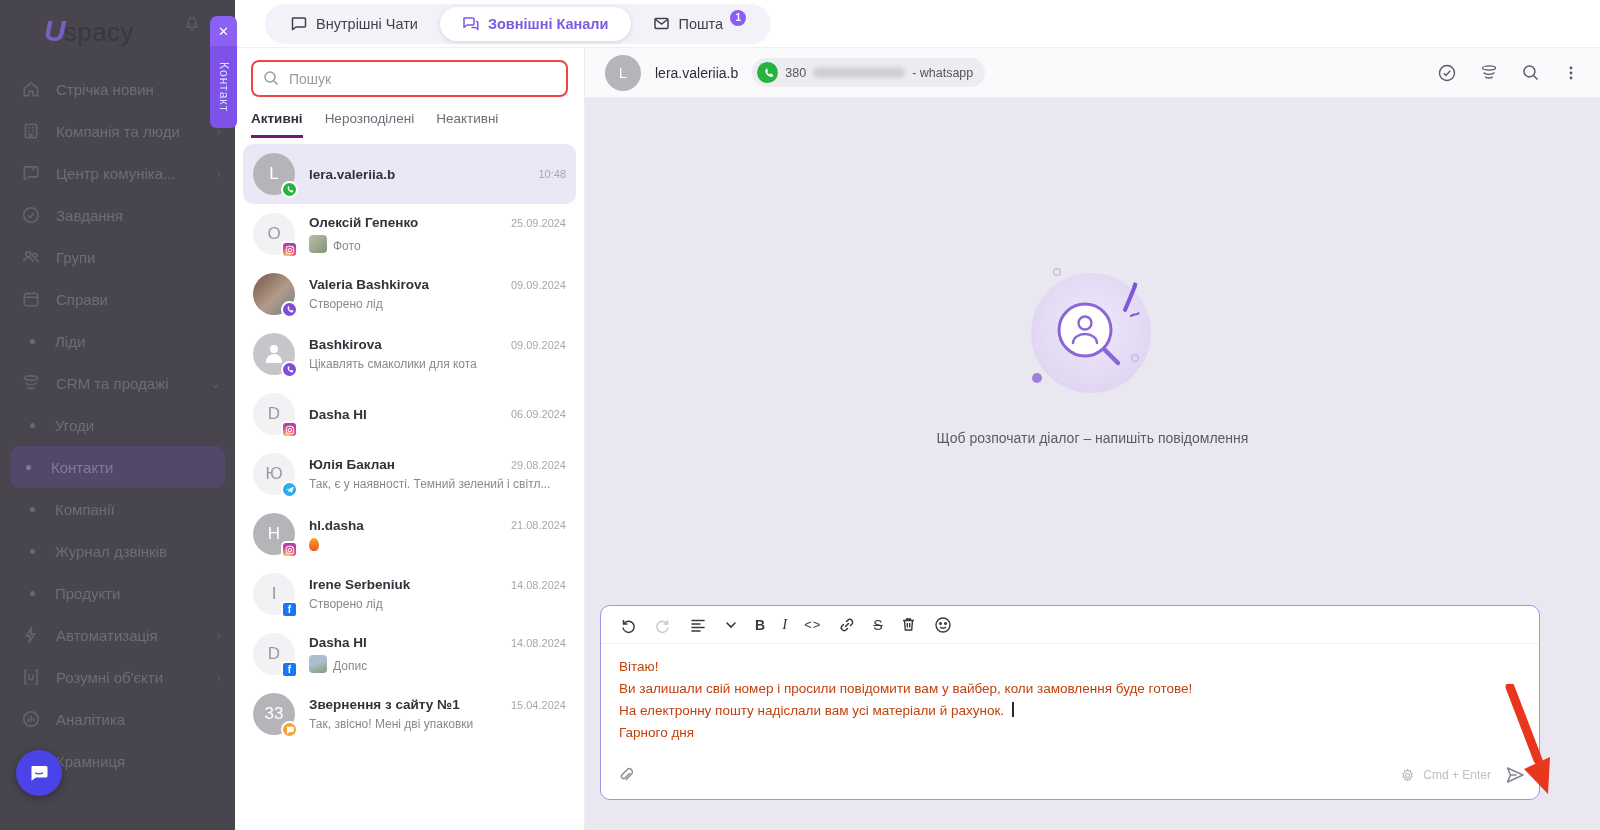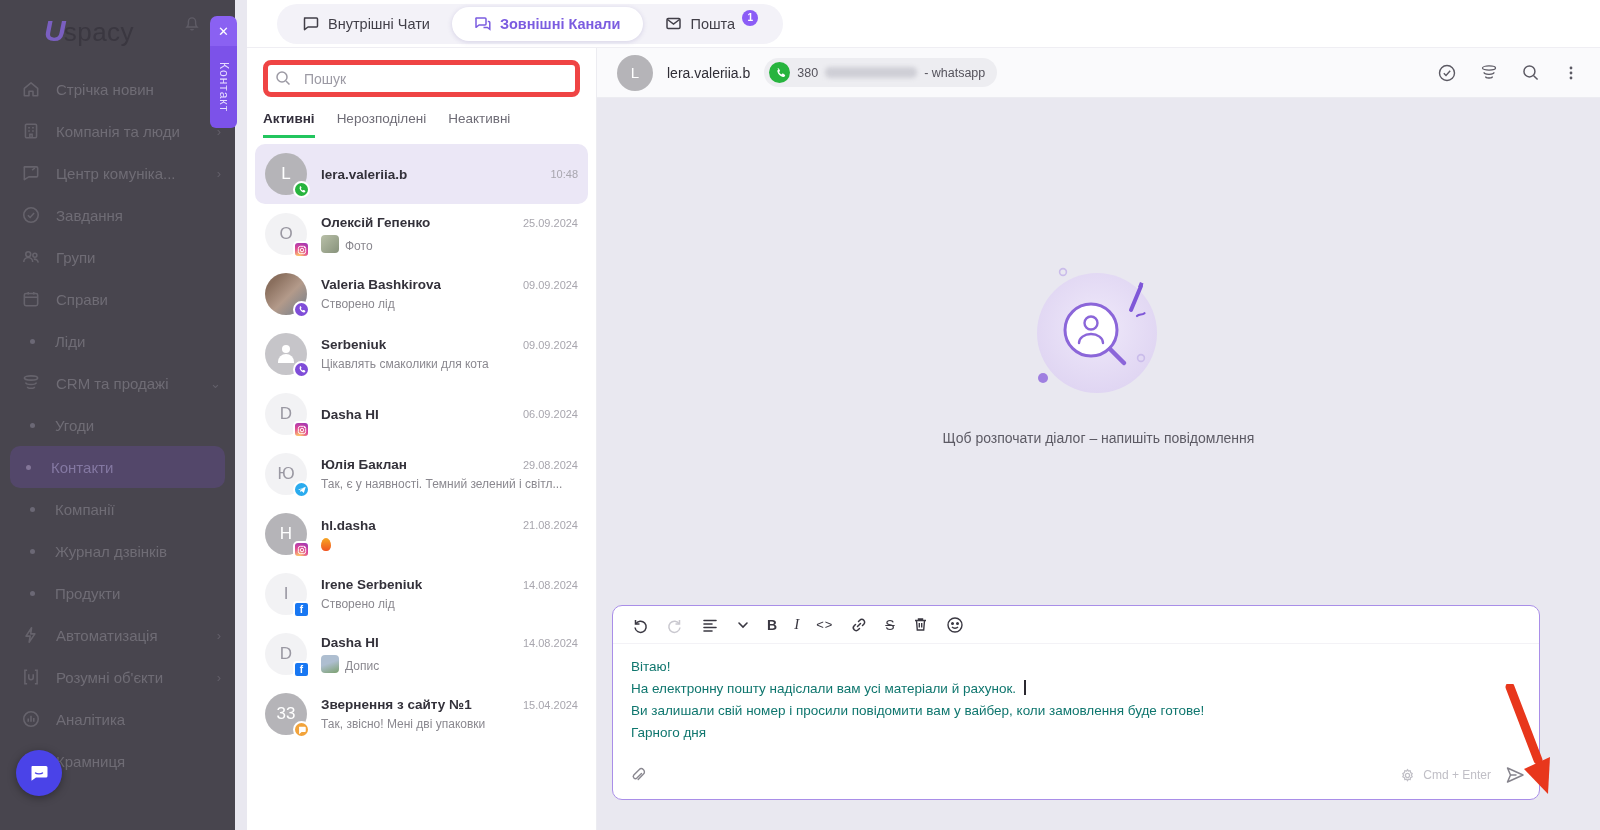--- a/index.html
+++ b/index.html
@@ -28,43 +28,43 @@
     background:#4a43e8; display:flex; align-items:center; justify-content:center; box-shadow:0 2px 8px rgba(0,0,0,.35); cursor:pointer; z-index:6; }
 
   
   .contact-tab { position:absolute; left:210px; top:16px; width:27px; z-index:8; }
   .contact-close { width:27px; height:30px; background:#8a61f2; border-radius:7px 7px 0 0; color:#fff;
     display:flex; align-items:center; justify-content:center; font-size:13px; cursor:pointer; }
   .contact-body { background:#7c52e9; border-radius:0 0 6px 6px; height:82px; display:flex; align-items:center; justify-content:center; }
   .contact-label { writing-mode:vertical-rl; color:#e6dcff; font-size:12px; letter-spacing:1px; }
 
   
-  .main-col { flex:1; display:flex; flex-direction:column; min-width:0;margin-left:12px; }
+  .main-col { flex:1; display:flex; flex-direction:column; min-width:0; }
   .topbar { height:48px; background:#ffffff; border-bottom:1px solid #efeef3; display:flex; align-items:center; padding-left:30px; flex:0 0 48px; }
   .tabs-group { display:flex; align-items:center; background:#f3f2f8; border-radius:20px; padding:3px; height:40px; }
   .top-tab { display:flex; align-items:center; gap:9px; height:34px; padding:0 22px; border-radius:17px;
     font-size:14.5px; color:#413f48; font-weight:500; cursor:pointer; }
   .top-tab .ticon { display:flex; color:#413f48; }
   .top-tab.selected { background:#fff; color:#7b5ce0; font-weight:700; box-shadow:0 1px 5px rgba(80,60,150,.18); }
   .top-tab.selected .ticon { color:#7b5ce0; }
   .mail-badge { min-width:16px; height:16px; border-radius:9px; background:#8b5cf6; color:#fff; font-size:10px;
     display:flex; align-items:center; justify-content:center; margin:-12px 0 0 -2px; padding:0 4px; font-weight:600; }
 
   .content-row { flex:1; display:flex; min-height:0; }
 
   
   .list-panel { width:350px; flex:0 0 350px; background:#fff; border-right:1px solid #ececf1; display:flex; flex-direction:column; }
   .search-wrap { margin:12px 16px 0 16px; position:relative; }
-  .search-input { width:100%; height:37px; border:5px solid #ef4444; border-radius:8px; padding:0 12px 0 36px;
+  .search-input { width:100%; height:37px; border:2px solid #ef4444; border-radius:8px; padding:0 12px 0 36px;
     font-size:14px; color:#3a3842; outline:none; background:#fff; font-family:inherit; }
   .search-input::placeholder { color:#9c9aa4; }
   .search-icon { position:absolute; left:11px; top:9px; color:#9c9aa4; }
   .filter-tabs { display:flex; gap:22px; padding:14px 16px 0 16px; }
   .f-tab { font-size:13.5px; color:#6e6c76; padding-bottom:9px; cursor:pointer; }
-  .f-tab.active { color:#332f3c; font-weight:600; border-bottom:3px solid #22c55e; }
+  .f-tab.active { color:#332f3c; font-weight:600; border-bottom:3px solid #701a75; }
   .chat-items { flex:1; overflow:hidden; padding:6px 8px 0 8px; }
   .chat-item { display:flex; align-items:center; gap:14px; padding:9px 10px; border-radius:10px; cursor:pointer; }
   .chat-item.selected { background:#ebe7f6; }
   .avatar { width:42px; height:42px; border-radius:50%; position:relative; flex:0 0 42px;
     display:flex; align-items:center; justify-content:center; font-size:17px; }
   .avatar.dark { background:#b5b4b8; color:#fff; }
   .avatar.light { background:#f2f2f4; color:#9a98a2; }
   .avatar.photo { background:linear-gradient(135deg,#8a6f5e 20%,#b39a8a 55%,#6f7d8c); color:transparent; }
   .avatar.person { background:#c6c5c9; }
   .person-glyph { width:18px; height:18px; position:relative; }
@@ -110,21 +110,21 @@
   
   .composer { position:absolute; left:15px; right:60px; bottom:30px; height:195px; background:#fff;
     border:1.5px solid #a98ee8; border-radius:10px; display:flex; flex-direction:column; }
   .c-toolbar { display:flex; align-items:center; gap:17px; height:38px; padding:0 18px; border-bottom:1px solid #f3f2f6; flex:0 0 38px; }
   .tb { display:flex; align-items:center; justify-content:center; color:#3a3842; cursor:pointer; font-size:14px; }
   .tb.disabled { color:#c9c8cf; }
   .tb.b { font-weight:700; }
   .tb.i { font-style:italic; font-family:"Liberation Serif","DejaVu Serif",serif; font-size:15px; }
   .tb.s { text-decoration:line-through; }
   .tb.code { letter-spacing:1px; font-size:13px; }
-  .c-text { flex:1; padding:12px 18px 0 18px; font-size:13.5px; color:#0f766e; line-height:22px; cursor:text; }
+  .c-text { flex:1; padding:12px 18px 0 18px; font-size:13.5px; color:#c2410c; line-height:22px; cursor:text; }
   .cursor { display:inline-block; width:1.5px; height:15px; background:#2b2930; vertical-align:-2px; margin-left:8px; }
   .c-bottom { display:flex; align-items:center; height:40px; padding:0 14px 8px 16px; flex:0 0 40px; }
   .clip { color:#8a8890; cursor:pointer; display:flex; }
   .c-right { margin-left:auto; display:flex; align-items:center; gap:8px; color:#c0bfc6; font-size:12px;text-align:right; }
   .gear { font-size:14px; display:flex; cursor:pointer; }
   .send { color:#85838c; display:flex; cursor:pointer; margin-left:6px; }
 
   .red-arrow { position:absolute; right:42px; bottom:26px; z-index:9; pointer-events:none; }
 </style>
 </head>
@@ -400,21 +400,21 @@
               <div class="avatar person">
                 <span class="person-glyph"></span>
                 <span class="badge viber">
                   <svg width="9" height="9" viewBox="0 0 12 12">
                     <path d="M3.5 1.5c.5-.3 1-.2 1.3.2l1 1.4c.3.4.2 1-.1 1.3l-.6.6c.4 1 1.4 2 2.4 2.4l.6-.6c.3-.3.9-.4 1.3-.1l1.4 1c.4.3.5.8.2 1.3-.4.7-1.2 1.2-2 1-2.7-.6-5-2.9-5.6-5.6-.2-.8.3-1.6 1.1-1.9z" fill="#fff"></path>
                   </svg>
                 </span>
               </div>
               <div class="ci-main">
        <div class="ci-top">
-         <span class="ci-name">Serbeniuk</span>
+         <span class="ci-name">Bashkirova</span>
          <span class="ci-date">09.09.2024</span>
        </div>
                 <div class="ci-preview">
                   <span class="txt">Цікавлять смаколики для кота</span>
                 </div>
               </div>
             </div>
             <div class="chat-item">
               <div class="avatar light">
                 <span>D</span>
@@ -642,22 +642,22 @@
                 <svg width="18" height="18" viewBox="0 0 18 18" fill="none" stroke="currentColor" stroke-width="1.4">
                     <circle cx="9" cy="9" r="7"></circle>
                     <circle cx="6.5" cy="7.5" r="0.8" fill="currentColor"></circle>
                     <circle cx="11.5" cy="7.5" r="0.8" fill="currentColor"></circle>
                     <path d="M6 11c1.5 1.6 4.5 1.6 6 0"></path>
                   </svg>
               </span>
             </div>
             <div class="c-text">
               <div>Вітаю!</div>
+              <div>Ви залишали свій номер і просили повідомити вам у вайбер, коли замовлення буде готове!</div>
               <div><span>На електронну пошту надіслали вам усі матеріали й рахунок.</span><span class="cursor"></span></div>
-              <div>Ви залишали свій номер і просили повідомити вам у вайбер, коли замовлення буде готове!</div>
               <div>Гарного дня</div>
             </div>
             <div class="c-bottom">
               <span class="clip">
                 <svg width="18" height="18" viewBox="0 0 18 18" fill="none" stroke="currentColor" stroke-width="1.4" stroke-linecap="round">
                     <path d="M12.5 7.5l-4.6 4.6a2.2 2.2 0 0 1-3.1-3.1l5.3-5.3a3.1 3.1 0 0 1 4.4 4.4l-5.3 5.3"></path>
                   </svg>
               </span>
               <div class="c-right">
                 <span class="gear">

